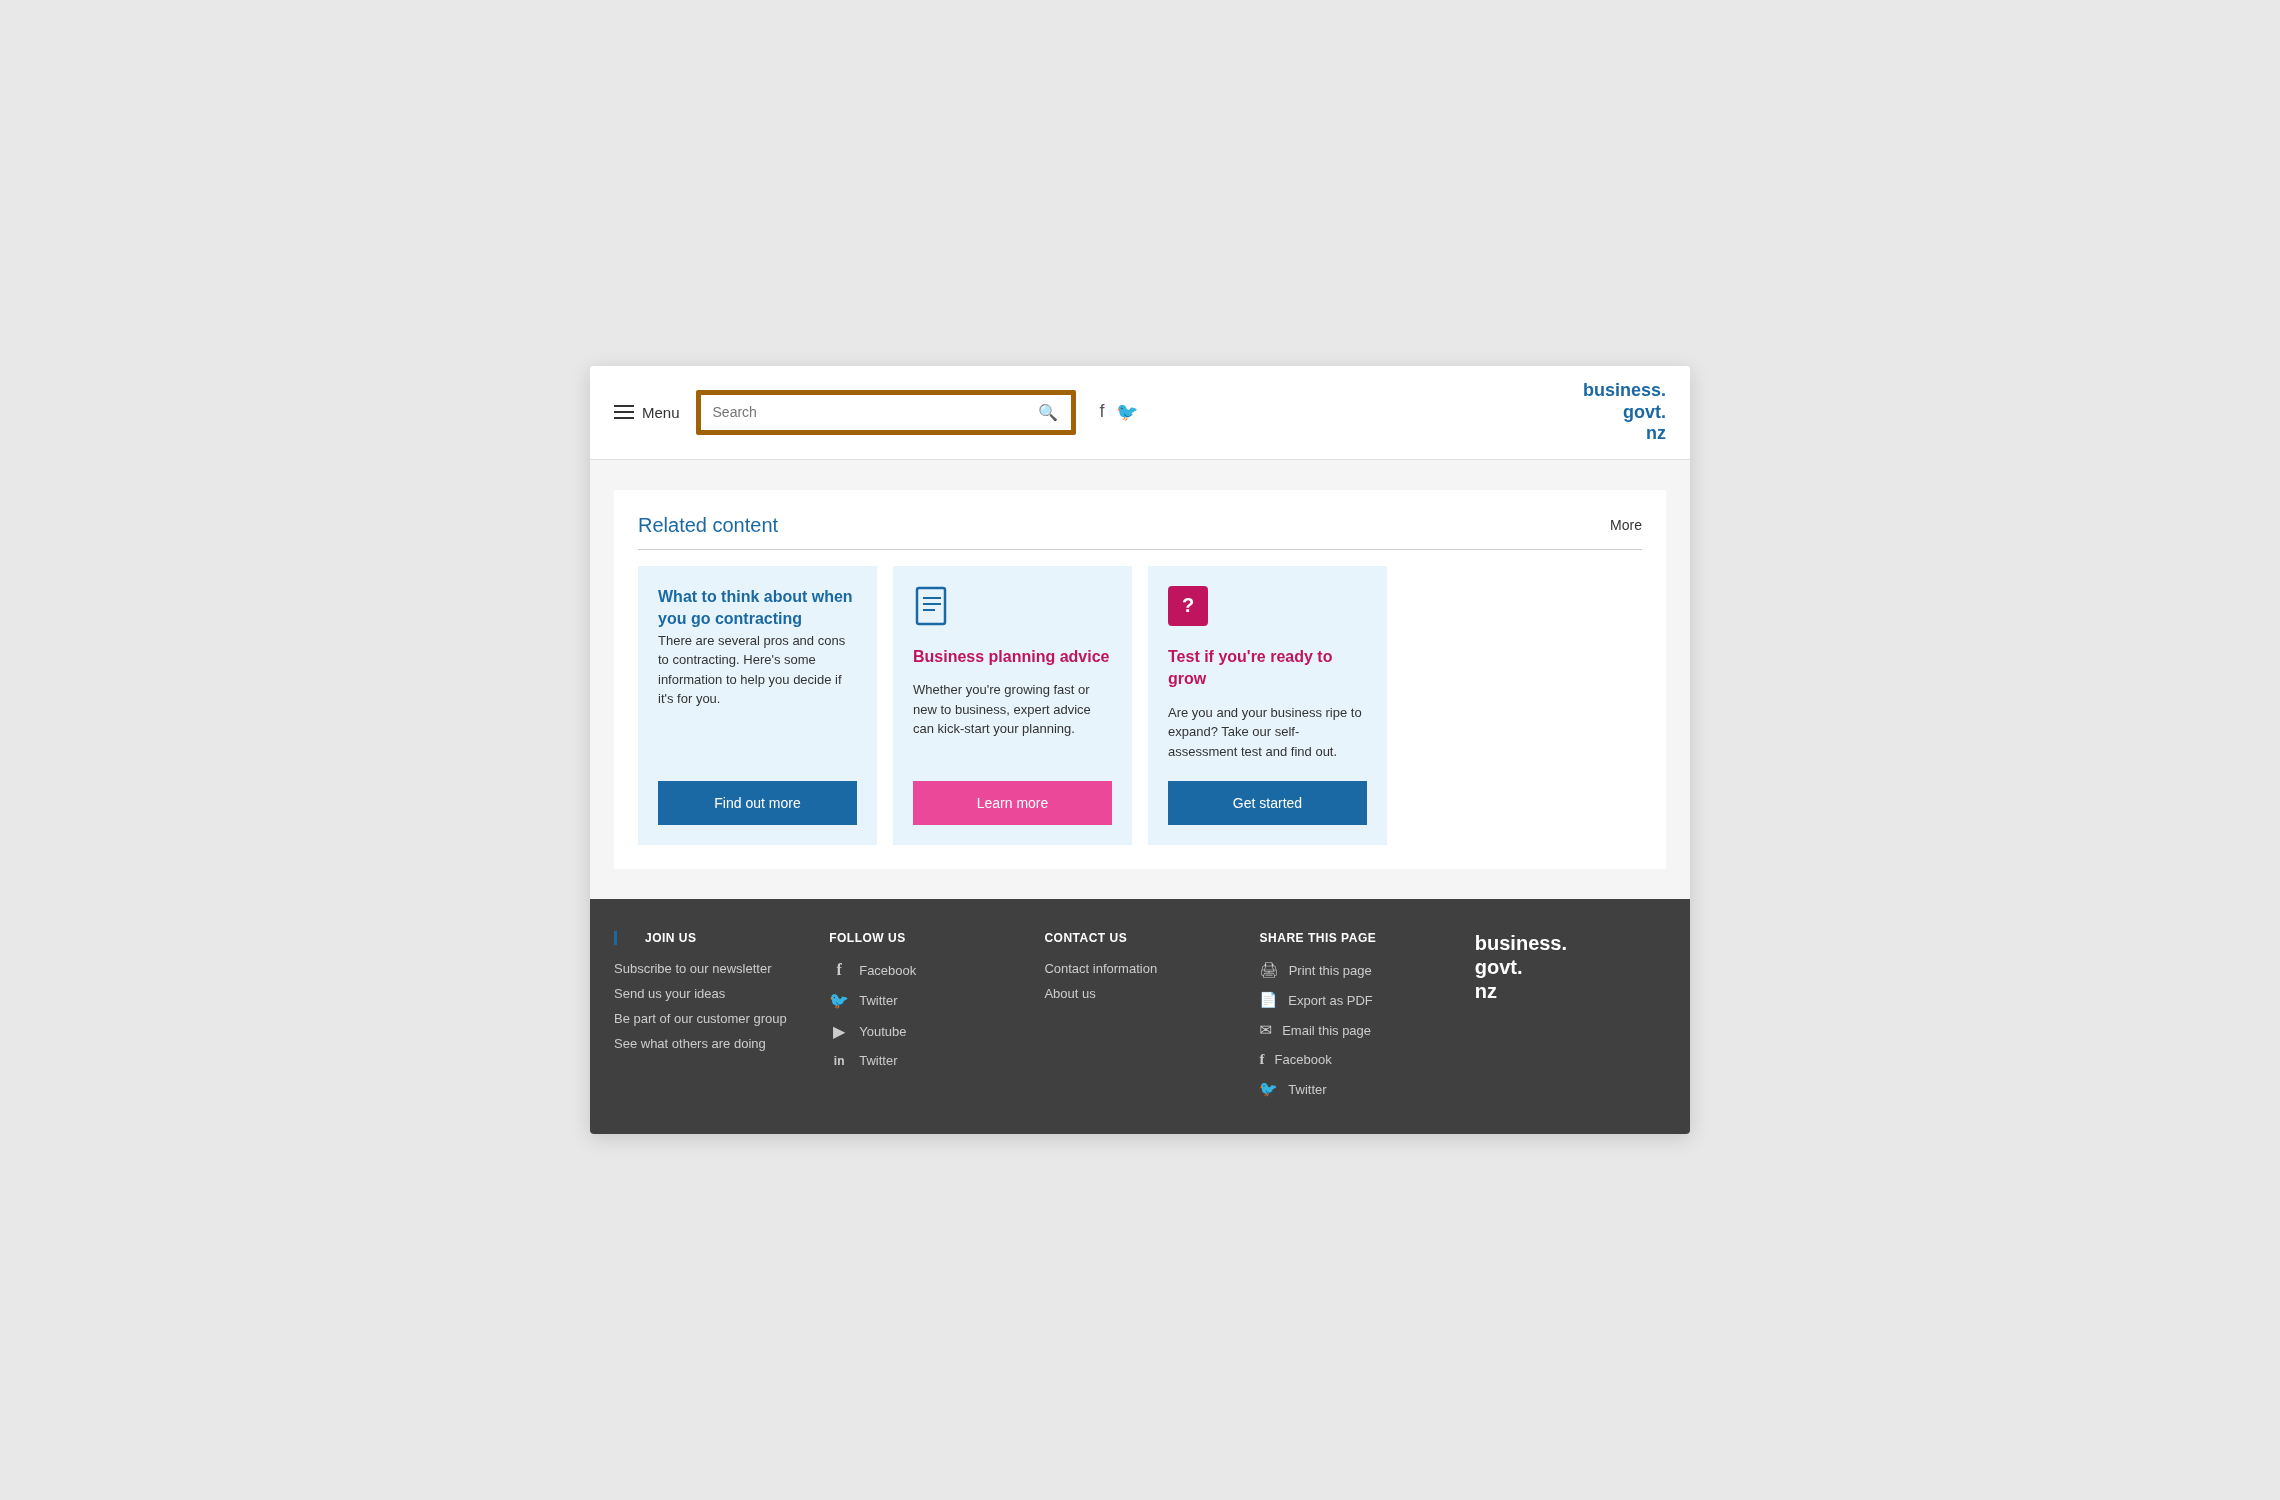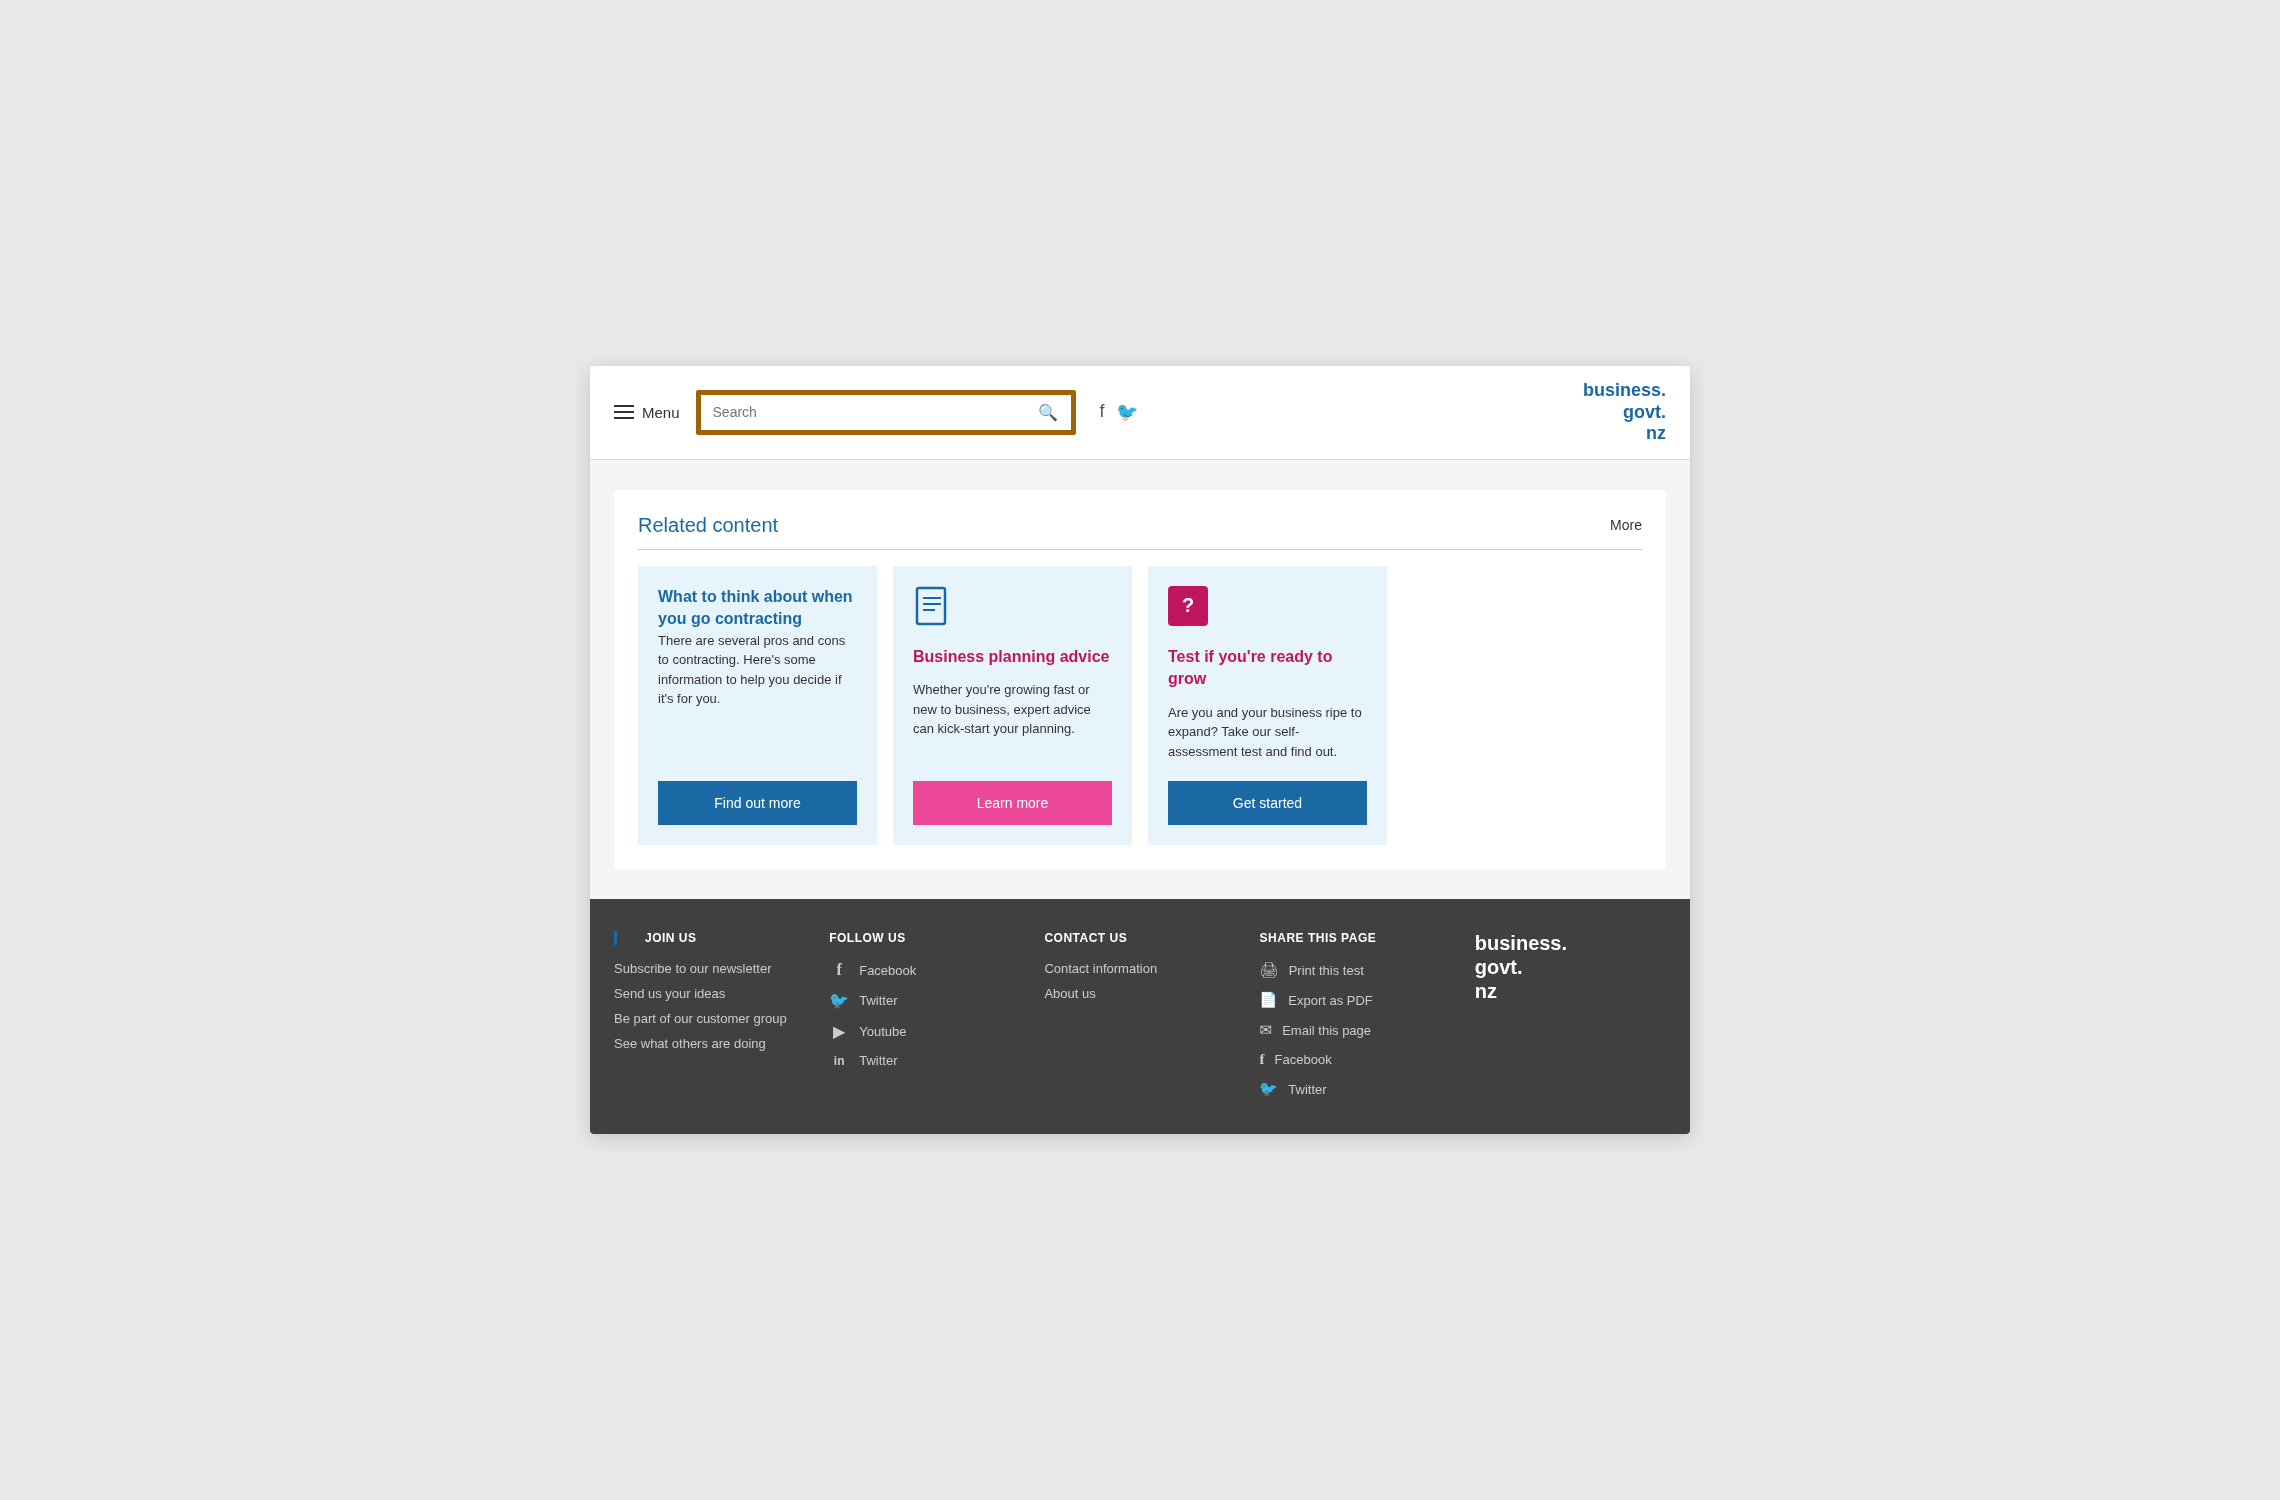--- a/index.html
+++ b/index.html
@@ -371,21 +371,21 @@
       <div class="footer-col">
         <div class="footer-col-title no-border">CONTACT US</div>
         <a class="footer-link">Contact information</a>
         <a class="footer-link">About us</a>
       </div>
 
       <div class="footer-col">
         <div class="footer-col-title no-border">SHARE THIS PAGE</div>
         <div class="share-item">
           <span class="share-icon">🖨</span>
-          <a class="share-label">Print this test</a>
+          <a class="share-label">Print this page</a>
         </div>
         <div class="share-item">
           <span class="share-icon">📄</span>
           <a class="share-label">Export as PDF</a>
         </div>
         <div class="share-item">
           <span class="share-icon">✉</span>
           <a class="share-label">Email this page</a>
         </div>
         <div class="share-item">

